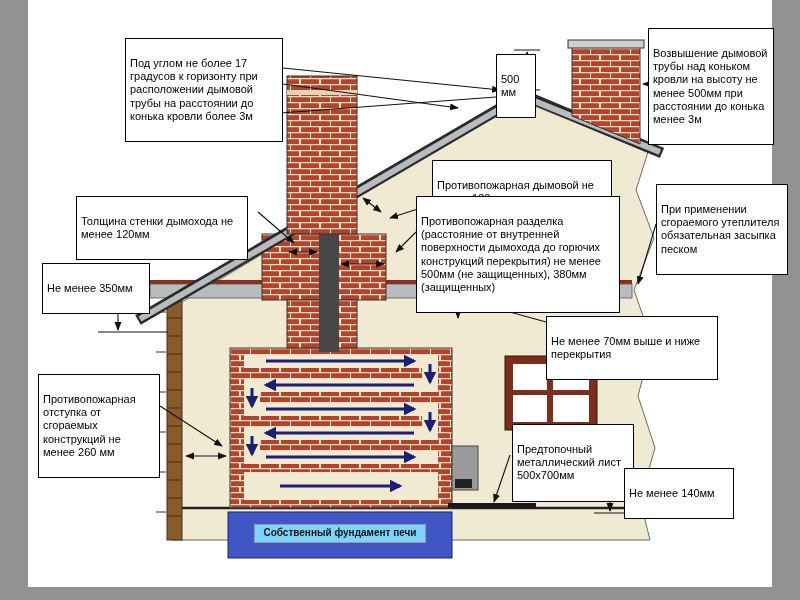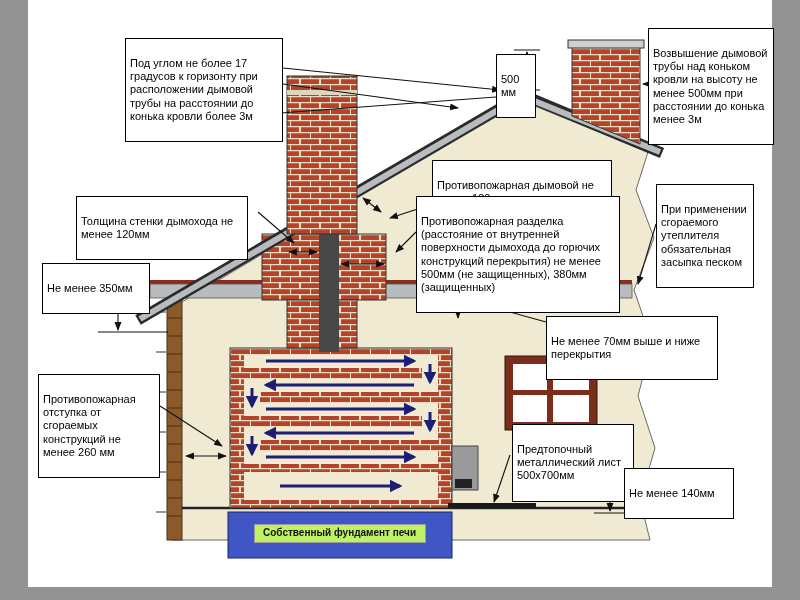--- a/index.html
+++ b/index.html
@@ -7,22 +7,22 @@
   body{font-family:"Liberation Sans",sans-serif}
   #slide{position:relative;width:800px;height:600px;background:#fff;overflow:hidden}
   .sidebar{position:absolute;top:0;width:28px;height:600px;background:#929292}
   #bar-left{left:0}
   #bar-right{right:0}
   #bar-bottom{position:absolute;left:28px;right:28px;bottom:0;height:13px;background:#929292}
   #diagram-svg{position:absolute;left:0;top:0;z-index:1}
   .callout{position:absolute;background:#fff;border:1px solid #000;padding:18px 4px;
            font-size:11px;line-height:1.2;color:#000;z-index:5}
   .center{}
-  #cl-foundation{position:absolute;background:#bef264;border:1px solid #9a9a9a;font-weight:bold;
-           font-size:10px;line-height:1.25;padding:2px 8px;z-index:5;color:#111}
+  #cl-foundation{position:absolute;background:#7dd3fc;border:1px solid #9a9a9a;font-weight:bold;
+           font-size:10px;line-height:1.25;text-align:center;padding:2px 8px;z-index:5;color:#111}
 </style>
 </head>
 <body>
 
 <div id="slide">
 
   <div id="bar-left" class="sidebar"></div>
   <div id="bar-right" class="sidebar"></div>
   <div id="bar-bottom"></div>
 
@@ -156,21 +156,21 @@
   <div class="callout center" style="left:496px;top:54px;width:40px">500 мм</div>
 
   <div class="callout" style="left:648px;top:28px;width:126px">Возвышение дымовой трубы над коньком кровли на высоту не менее 500мм при расстоянии до конька менее 3м</div>
 
   <div class="callout" style="left:432px;top:160px;width:180px">Противопожарная дымовой не менее 130мм</div>
 
   <div class="callout" style="left:76px;top:196px;width:172px">Толщина стенки дымохода не менее 120мм</div>
 
   <div class="callout" style="left:416px;top:196px;width:204px">Противопожарная разделка (расстояние от внутренней поверхности дымохода до горючих конструкций перекрытия) не менее 500мм (не защищенных), 380мм (защищенных)</div>
 
-  <div class="callout" style="left:656px;top:184px;width:98px">При применении сгораемого утеплителя обязательная засыпка песком</div>
+  <div class="callout" style="left:656px;top:184px;width:132px">При применении сгораемого утеплителя обязательная засыпка песком</div>
 
   <div class="callout" style="left:42px;top:263px;width:108px;white-space:nowrap">Не менее 350мм</div>
 
   <div class="callout" style="left:546px;top:316px;width:172px">Не менее 70мм выше и ниже перекрытия</div>
 
   <div class="callout" style="left:38px;top:374px;width:122px">Противопожарная отступка от сгораемых конструкций не менее 260 мм</div>
 
   <div class="callout" style="left:512px;top:424px;width:122px">Предтопочный металлический лист 500х700мм</div>
 
   <div class="callout" style="left:624px;top:468px;width:110px;white-space:nowrap">Не менее 140мм</div>

